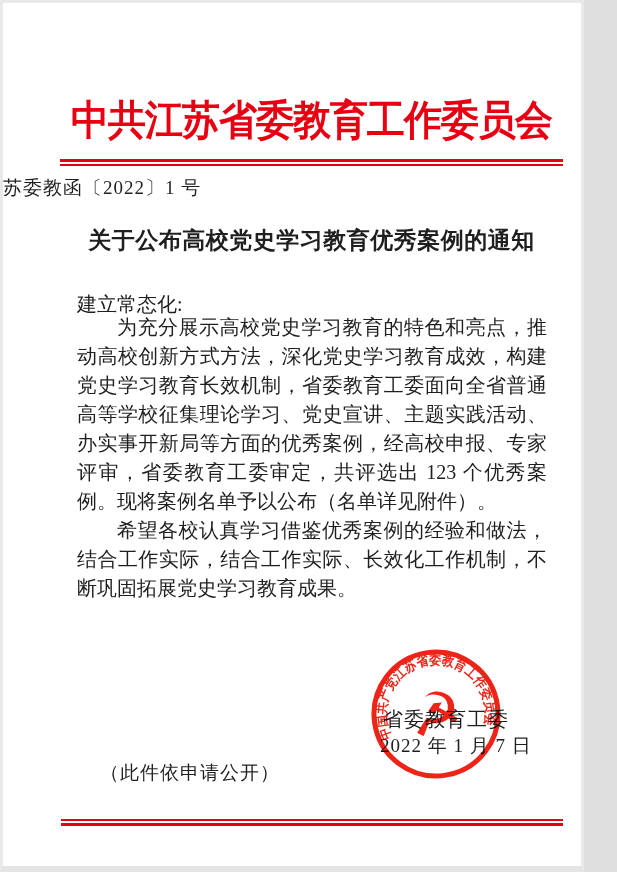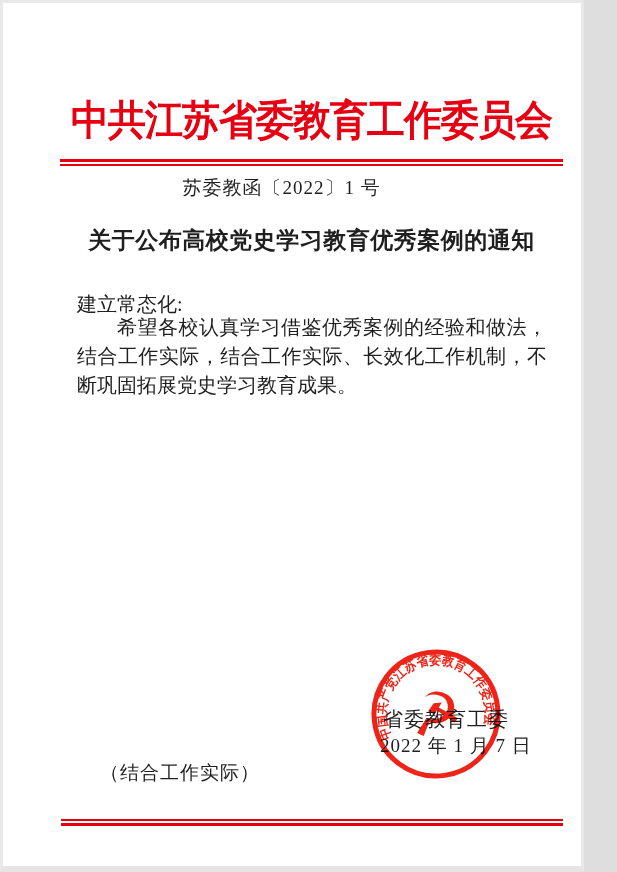--- a/index.html
+++ b/index.html
@@ -22,21 +22,21 @@
     color:#e60012;
     transform:scaleY(1.08);
     white-space:nowrap;
   }
   .rule-top{
     position:absolute;top:156px;left:57px;width:503px;height:2px;
     border-top:3px solid #e60012;border-bottom:2px solid #e60012;
   }
   .doc-number{
     position:absolute;top:172px;left:0;width:557px;
-    text-align:center;font-size:19px;letter-spacing:1px;
+    text-align:left;font-size:19px;letter-spacing:1px;
     white-space:nowrap;
   }
   .main-title{
     position:absolute;top:222px;left:0;width:617px;
     text-align:center;font-size:23px;font-weight:700;
     letter-spacing:0.5px;white-space:nowrap;
   }
   .salutation{
     position:absolute;top:288px;left:74px;
     font-size:20px;
@@ -82,34 +82,35 @@
 
   <div class="rule-top"></div>
 
   <div class="doc-number">苏委教函〔2022〕1 号</div>
 
   <div class="main-title">关于公布高校党史学习教育优秀案例的通知</div>
 
   <div class="salutation">建立常态化:</div>
 
   <div class="body-text">
+    <p>为充分展示高校党史学习教育的特色和亮点，推动高校创新方式方法，深化党史学习教育成效，构建党史学习教育长效机制，省委教育工委面向全省普通高等学校征集理论学习、党史宣讲、主题实践活动、办实事开新局等方面的优秀案例，经高校申报、专家评审，省委教育工委审定，共评选出 123 个优秀案例。现将案例名单予以公布（名单详见附件）。</p>
     <p>希望各校认真学习借鉴优秀案例的经验和做法，结合工作实际，结合工作实际、长效化工作机制，不断巩固拓展党史学习教育成果。</p>
   </div>
 
 
   <div class="signer">省委教育工委</div>
 
   <div class="sign-date">2022 年 1 月 7 日</div>
 
   <svg class="seal" viewBox="0 0 140 140" xmlns="http://www.w3.org/2000/svg">
     <circle cx="70" cy="70" r="62" fill="none" stroke="#ee2418" stroke-width="5"></circle>
     <path id="sealArc" d="M 23 87.1 A 50 50 0 1 1 117 87.1" fill="none"></path>
     <text font-size="13.5" fill="#ee2418" font-family="'DejaVu Sans', sans-serif" font-weight="bold">
       <textPath href="#sealArc" startOffset="0" textLength="192" lengthAdjust="spacingAndGlyphs">中国共产党江苏省委教育工作委员会</textPath>
     </text>
     <text x="70" y="90" text-anchor="middle" font-size="58" fill="#ee2418" font-family="'DejaVu Sans', sans-serif">☭</text>
   </svg>
 
-  <div class="note">（结合工作实际）</div>
+  <div class="note">（此件依申请公开）</div>
 
   <div class="rule-bottom"></div>
 
 </div>
 
 </body></html>

